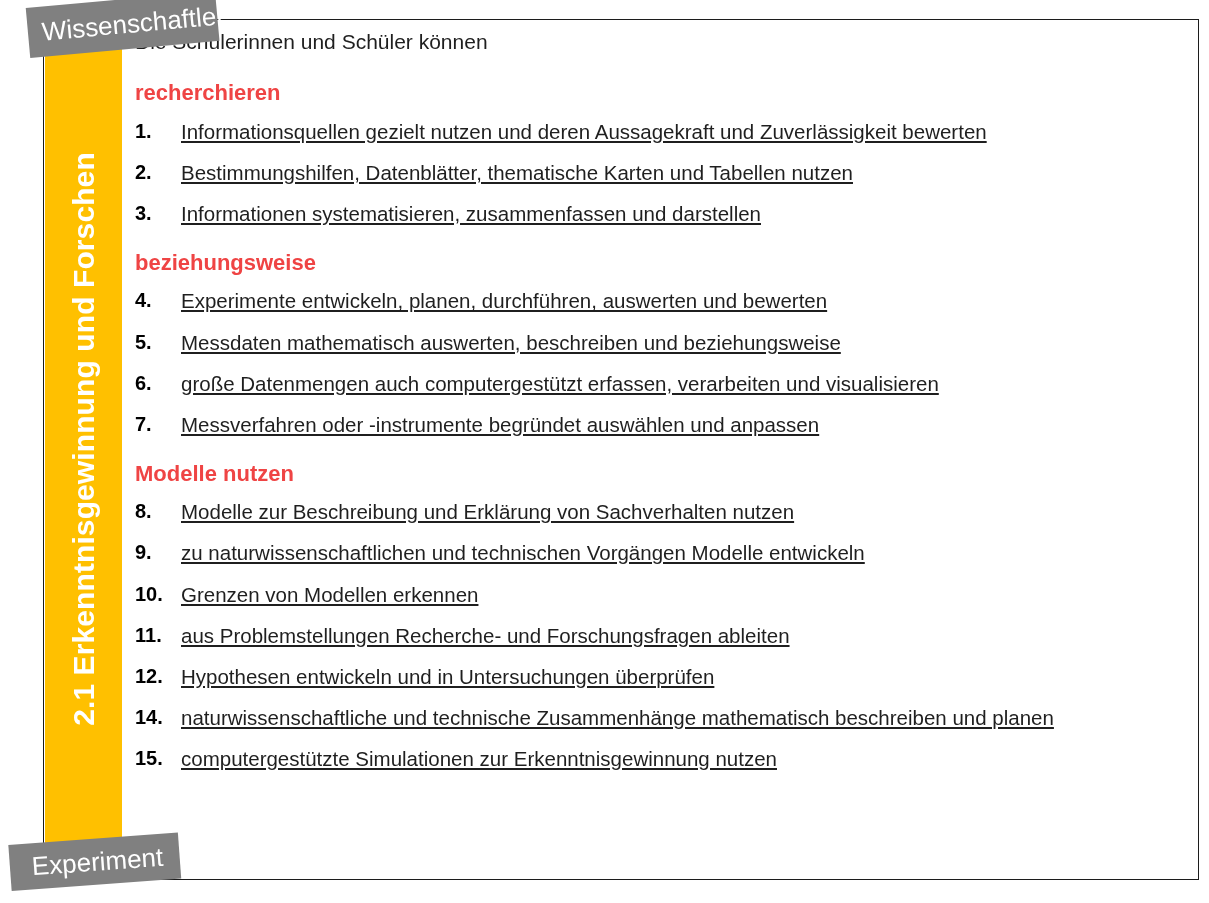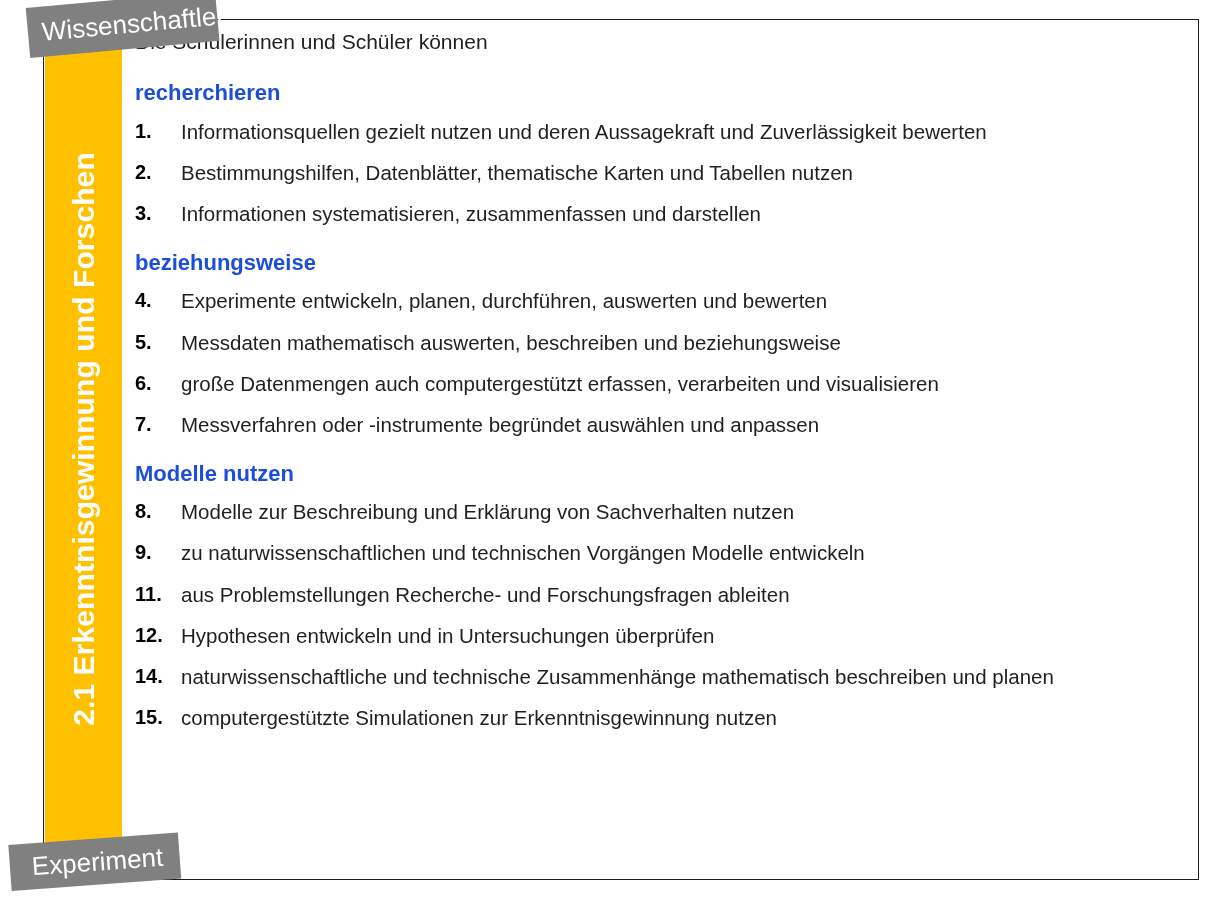--- a/index.html
+++ b/index.html
@@ -99,21 +99,21 @@
     font-size: 21px;
     color: #1f1f1f;
     padding: 6px 0 0 85px;
     margin: 0 0 0 -85px;
     line-height: 1.35;
   }
 
   h2.section-heading {
     font-size: 22px;
     font-weight: bold;
-    color: #1d4ed8;
+    color: #ef4444;
     margin: 22px 0 10px 0;
     line-height: 1.2;
     font-family: "Liberation Sans", "DejaVu Sans", sans-serif;
   }
   h2.section-heading.first { margin-top: 24px; }
 
   ol.items {
     list-style: none;
     margin: 0;
     padding: 0;
@@ -130,20 +130,21 @@
     flex: 0 0 auto;
     width: 46px;
     font-weight: bold;
     color: #000000;
     font-size: 20px;
     text-align: left;
   }
   li.item .txt {
     flex: 1 1 auto;
     max-width: 1000px;
+    text-decoration: underline;
   }
 </style>
 </head>
 <body>
 
 <div class="page">
 
   <div class="frame"></div>
 
   <div class="spine">
@@ -192,20 +193,24 @@
         <h2 class="section-heading">Modelle nutzen</h2>
         <ol class="items">
           <li class="item">
             <span class="num">8.</span>
             <span class="txt">Modelle zur Beschreibung und Erklärung von Sachverhalten nutzen</span>
           </li>
           <li class="item">
             <span class="num">9.</span>
             <span class="txt">zu naturwissenschaftlichen und technischen Vorgängen Modelle entwickeln</span>
           </li>
+          <li class="item">
+            <span class="num">10.</span>
+            <span class="txt">Grenzen von Modellen erkennen</span>
+          </li>
         </ol>
         <ol class="items">
           <li class="item">
             <span class="num">11.</span>
             <span class="txt">aus Problemstellungen Recherche- und Forschungsfragen ableiten</span>
           </li>
           <li class="item">
             <span class="num">12.</span>
             <span class="txt">Hypothesen entwickeln und in Untersuchungen überprüfen</span>
           </li>

